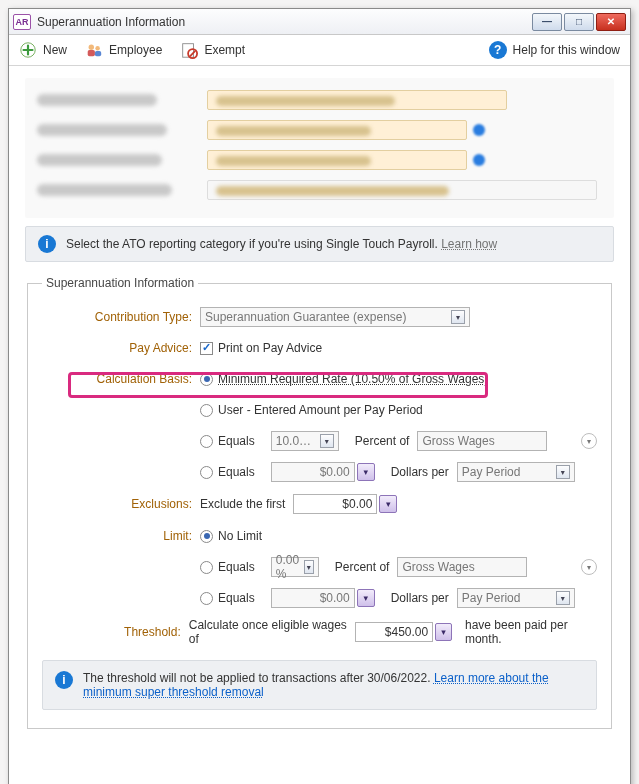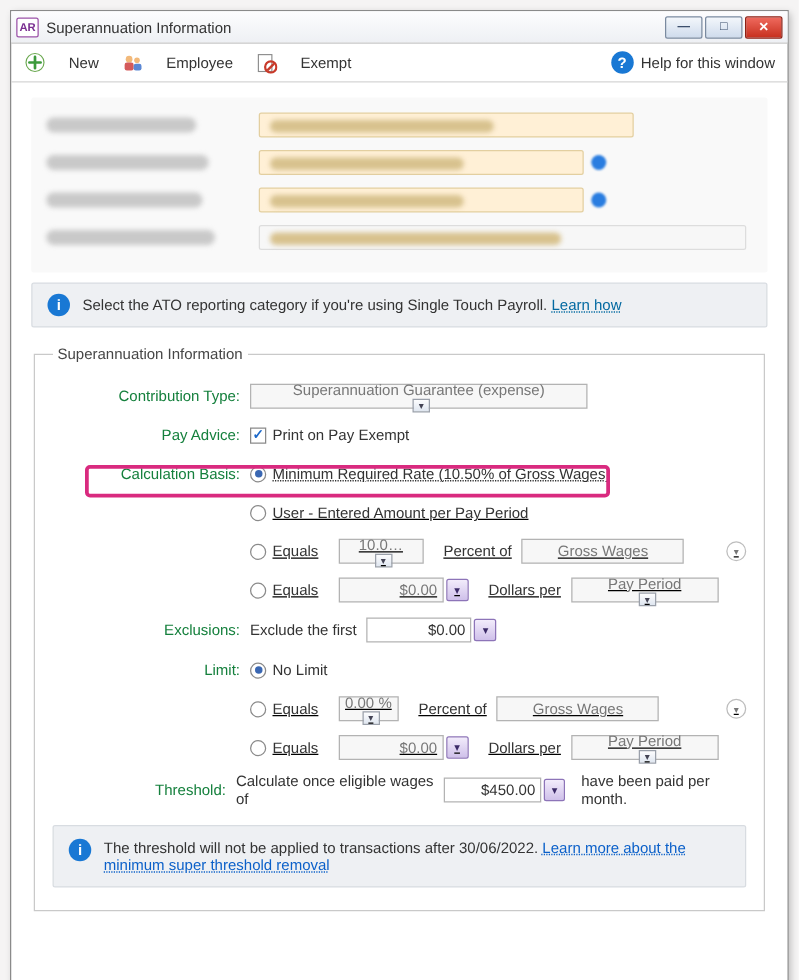--- a/index.html
+++ b/index.html
@@ -5,54 +5,54 @@
   * { box-sizing: border-box; font-family: "Segoe UI", Tahoma, Arial, sans-serif; font-size: 12px; }
   body { margin: 0; background: #f5f4f4; padding: 8px; }
   .window { width: 623px; background: #fff; border: 1px solid #8a8a8a; box-shadow: 2px 2px 6px rgba(0,0,0,.25); }
   .titlebar { display: flex; align-items: center; background: linear-gradient(#fdfdfe,#eef0f4); border-bottom: 1px solid #c8c8c8; height: 26px; padding: 0 4px; }
   .titlebar .app-badge { width: 18px; height: 16px; background:#fff; border:1px solid #9b52a8; border-radius:2px; display:flex; align-items:center; justify-content:center; color:#7a2f91; font-weight:bold; font-size:9px; margin-right:6px; }
   .titlebar .title { flex:1; color:#333; }
   .win-btns { display:flex; gap:2px; }
   .win-btn { width:30px; height:18px; border:1px solid #7a8aa0; background: linear-gradient(#f3f7fb,#cfdbec); border-radius:2px; display:flex; align-items:center; justify-content:center; font-size:10px; font-weight:bold; color:#374a68; }
   .win-btn.close { background: linear-gradient(#ef6a5e,#c7301f); border-color:#8f1f13; color:#fff;}
   .toolbar { display:flex; align-items:center; padding:6px 10px; border-bottom:1px solid #d5d5d5; gap:18px; }
-  .tool { display:flex; align-items:center; gap:18px; color:#333; cursor:pointer; }
+  .tool { display:flex; align-items:center; gap:6px; color:#333; cursor:pointer; }
   .tool svg { width:18px; height:18px; }
   .help-pill { margin-left:auto; display:flex; align-items:center; gap:6px; color:#333; }
   .help-pill .q { width:18px; height:18px; border-radius:50%; background:#1978d4; color:#fff; display:flex; align-items:center; justify-content:center; font-weight:bold; font-size:12px; }
   .body-area { padding:12px 16px 60px 16px; position:relative; }
   .blurred-block { background:#f9f9f9; border-radius:2px; padding:10px 12px; margin-bottom:8px; }
   .blur-row { display:flex; align-items:center; height:24px; margin-bottom:6px; }
   .blur-label { width:160px; text-align:right; margin-right:10px; }
   .blur-pill { height:12px; background:#c9c9c9; border-radius:6px; filter: blur(2px); }
   .blur-field { flex:1; height:20px; background:#fff0d6; border:1px solid #e3cfa0; border-radius:2px; position:relative; }
   .blur-field::after{ content:""; position:absolute; left:8px; top:5px; width:60%; height:10px; background:#d8c28e; border-radius:5px; filter:blur(2px); }
   .blur-dot { width:12px; height:12px; background:#2a7de0; border-radius:50%; margin-left:6px; filter:blur(1px); }
   .info-banner { display:flex; align-items:center; gap:10px; background:#eef0f3; border:1px solid #d8dce1; padding:8px 12px; margin:8px 0 14px 0; border-radius:2px; }
   .info-banner .i { width:18px; height:18px; border-radius:50%; background:#1978d4; color:#fff; display:flex; align-items:center; justify-content:center; font-weight:bold; font-style:normal; font-size:12px; }
-  .info-banner a { color:#0369a1; text-decoration: underline dotted; }
+  .info-banner a { color:#737373; text-decoration: underline dotted; }
   fieldset.section { border:1px solid #c9c9c9; padding:16px 14px 18px 14px; }
   fieldset.section > legend { color:#464646; padding:0 4px; }
   .row { display:flex; align-items:center; margin-bottom:9px; min-height:22px; }
-  .lbl { width:150px; text-align:right; margin-right:8px; color:#15803d; }
+  .lbl { width:150px; text-align:right; margin-right:8px; color:#a16207; }
   .radio { appearance:none; width:13px; height:13px; border:1px solid #8a8a8a; border-radius:50%; background:#fff; margin:0 5px 0 0; position:relative; vertical-align:middle; }
   .radio.checked::after { content:""; position:absolute; left:2.5px; top:2.5px; width:6px; height:6px; background:#3a67b2; border-radius:50%; }
   .cb { appearance:none; width:13px; height:13px; border:1px solid #8a8a8a; background:#fff; position:relative; margin-right:5px; vertical-align:middle; }
   .cb.checked::after { content:"✓"; position:absolute; left:1px; top:-2px; font-size:11px; color:#1b68c9; font-weight:bold; }
   .sel, .txt { border:1px solid #b3b3b3; background:#f7f7f7; height:20px; display:inline-flex; align-items:center; padding:0 4px; color:#777; }
   .sel.enabled, .txt.enabled { background:#fff; color:#333; }
-  .sel { justify-content:center;flex-direction:column; }
+  .sel { justify-content:space-between; }
   .sel .caret, .spinbtn .caret { width:14px; height:14px; border:1px solid #9aa0aa; background:linear-gradient(#fdfdfe,#dfe6f0); margin-left:4px; display:flex; align-items:center; justify-content:center; font-size:8px; color:#445; }
   .spinbtn { width:18px; height:18px; border:1px solid #8d74b8; background:linear-gradient(#f2ecfb,#cfc0ea); display:flex; align-items:center; justify-content:center; font-size:9px; color:#3b2a68; margin-left:2px; border-radius:2px; }
   .txt { justify-content:flex-end; min-width:60px; }
   .gap { display:inline-block; width:16px; }
   .highlight-box { position:absolute; border:3px solid #d92a7f; border-radius:4px; pointer-events:none; }
   .bottom-info { display:flex; gap:10px; background:#eef0f3; border:1px solid #d8dce1; padding:10px 12px; margin-top:14px; border-radius:2px; }
   .bottom-info a { color:#0b60c9; text-decoration:underline dotted; }
-  .subrow { margin-left:158px;text-decoration:underline; }
+  .subrow { margin-left:158px; }
   .right-dd-glyph { width:16px; height:16px; border:1px solid #bdbdbd; border-radius:50%; display:flex; align-items:center; justify-content:center; font-size:8px; color:#777; margin-left:auto; }
   .static { color:#333; }
 </style>
 </head>
 <body>
 
 <div class="window">
   <div class="titlebar">
     <div class="app-badge">AR</div>
     <div class="title">Superannuation Information</div>
@@ -139,21 +139,21 @@
         <span class="lbl">Contribution Type:</span>
         <span class="sel" style="width:270px">
           <span>Superannuation Guarantee (expense)</span>
             <span class="caret">▾</span>
         </span>
       </div>
 
       <div class="row">
         <span class="lbl">Pay Advice:</span>
         <span class="cb checked"></span>
-        <span class="static">Print on Pay Exempt</span>
+        <span class="static">Print on Pay Advice</span>
       </div>
 
       <div class="row" style="margin-top:2px">
         <span class="lbl">Calculation Basis:</span>
         <span class="radio checked"></span>
         <span class="static" style="text-decoration:underline dotted">Minimum Required Rate (10.50% of Gross Wages)</span>
       </div>
       <div class="highlight-box" style="left:40px; top:82px; width:420px; height:26px;"></div>
 
       <div class="row subrow">

